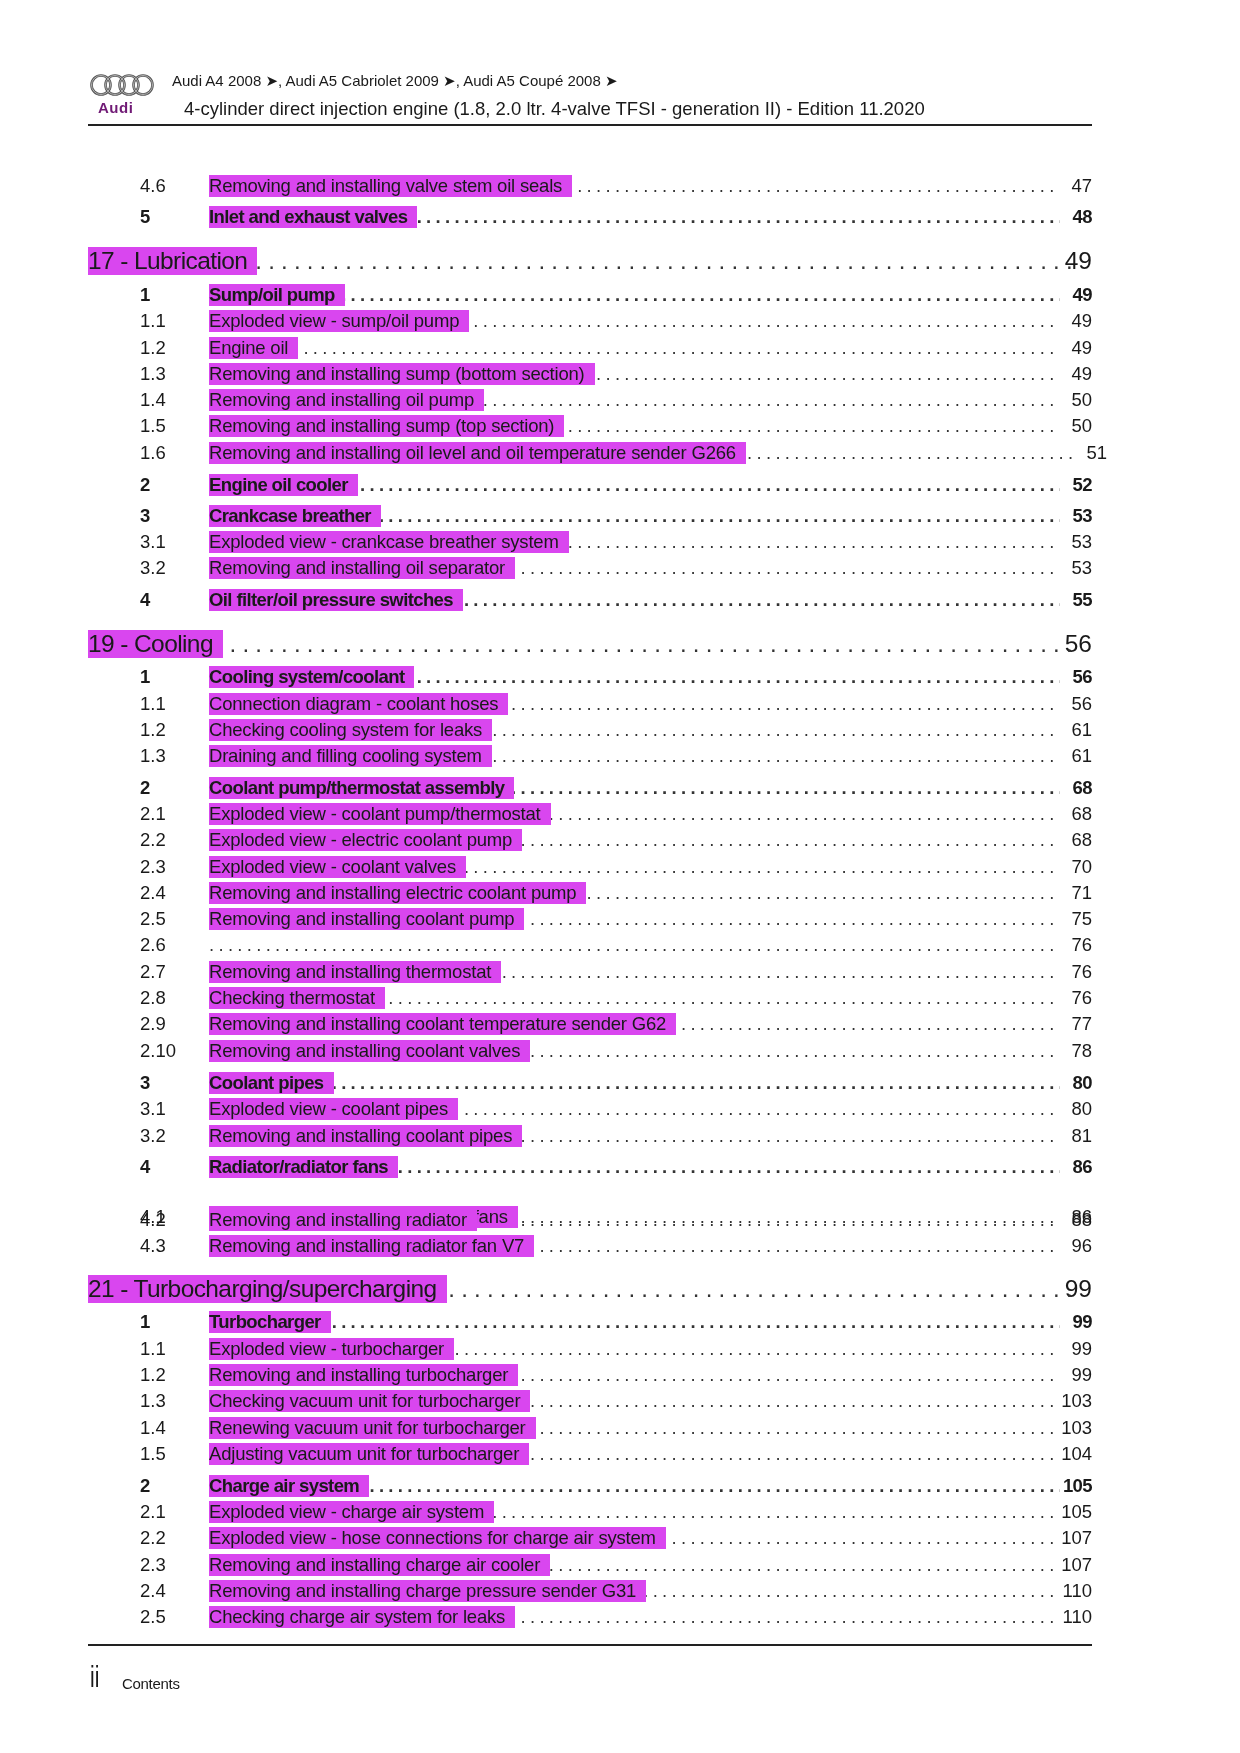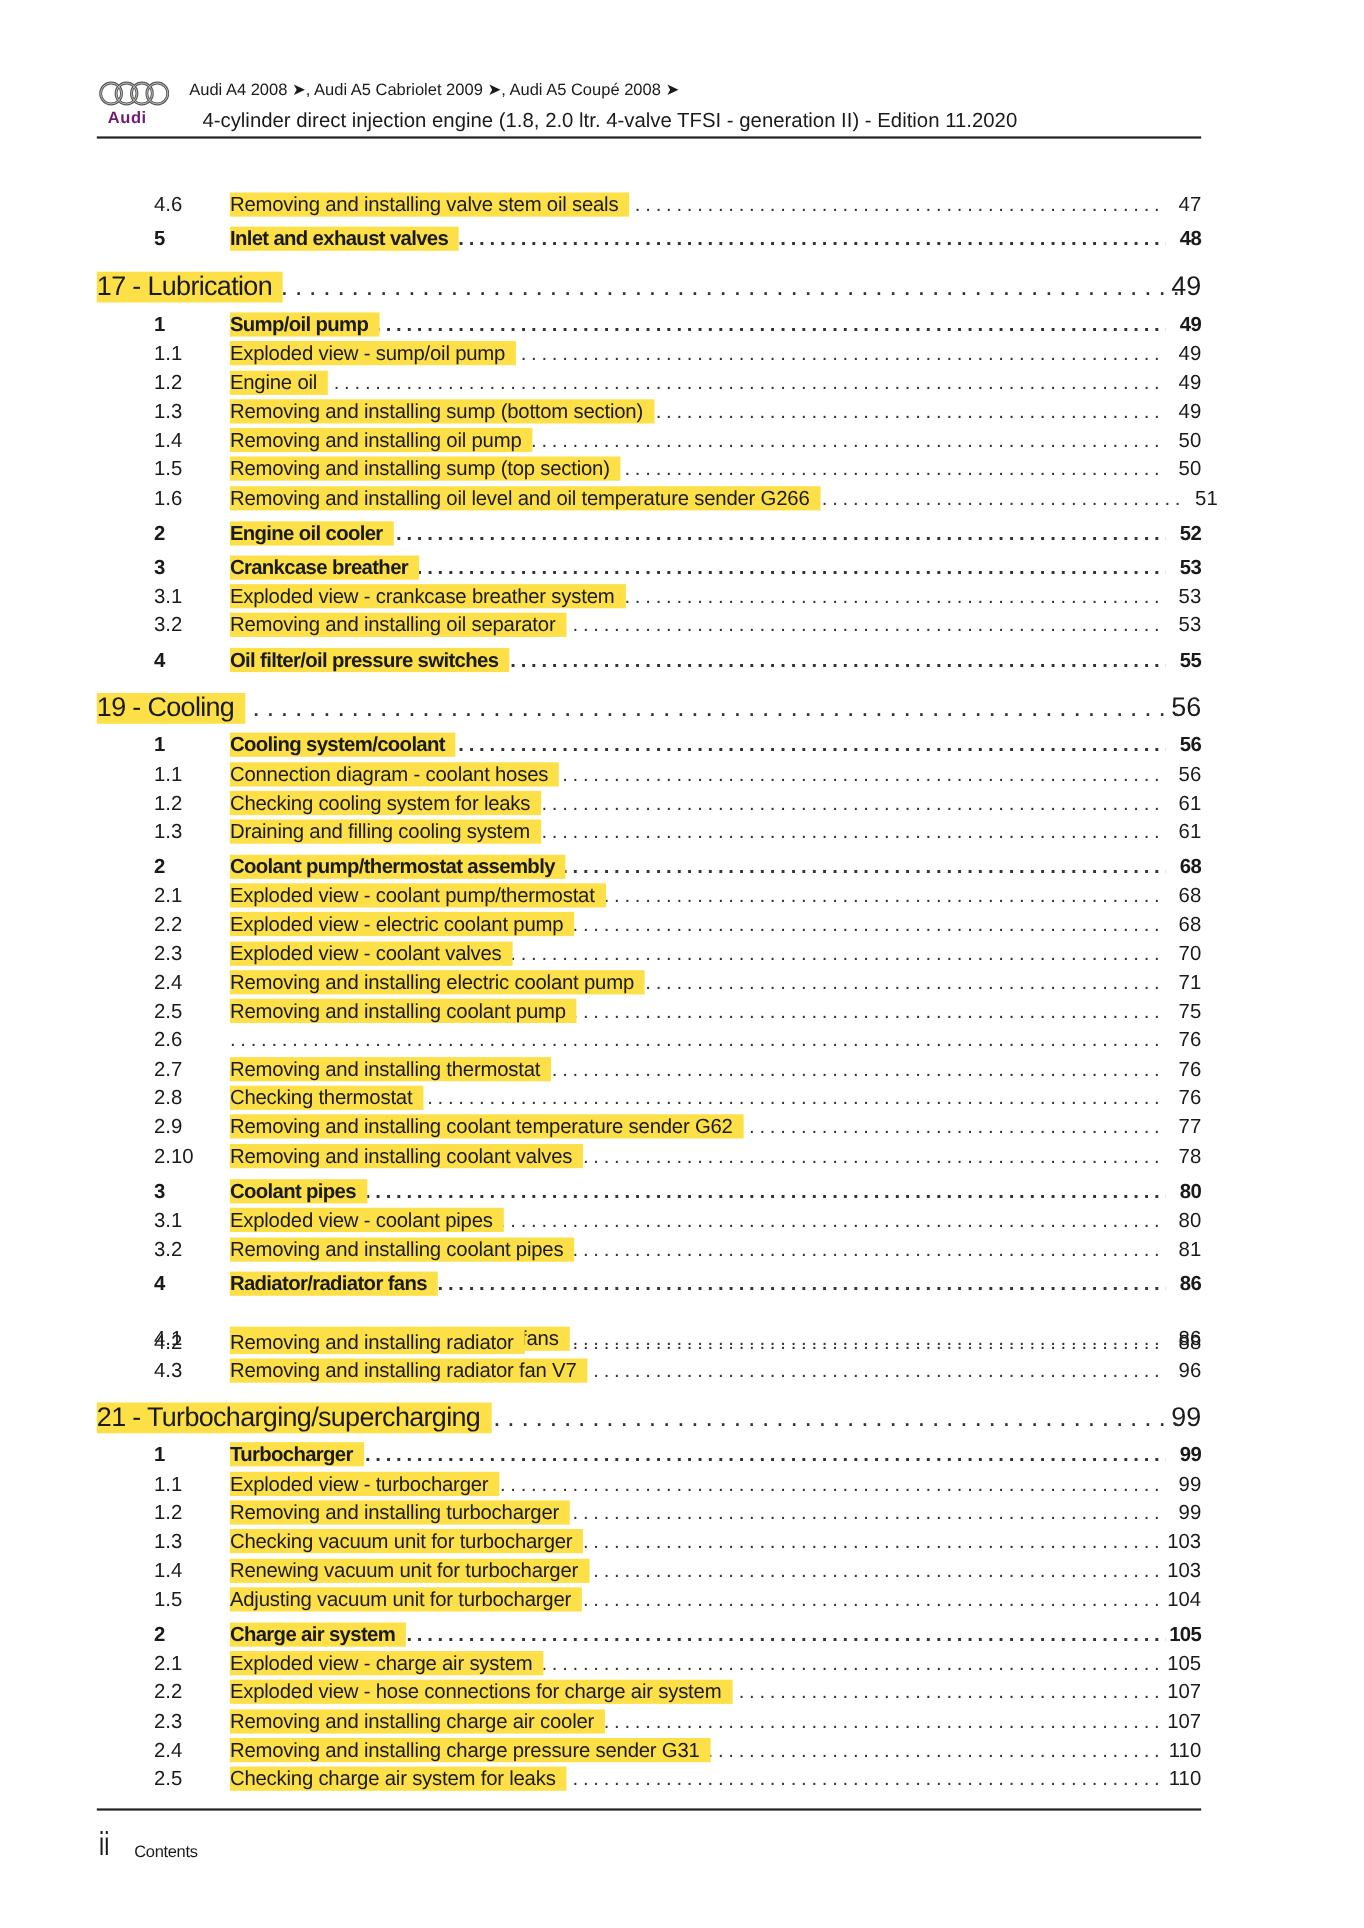--- a/index.html
+++ b/index.html
@@ -10,21 +10,21 @@
   .header { position: absolute; left: 88px; top: 70px; width: 1004px; height: 54px; border-bottom: 2px solid #222; }
   .logo { position: absolute; left: 2px; top: 3px; width: 64px; height: 46px; }
   .logo-rings { position: absolute; left: 0; top: 0; width: 64px; height: 24px; }
   .logo-word { position: absolute; left: 8px; top: 26px; font-weight: bold; font-size: 15px; letter-spacing: 0.5px; color: #701a75; }
   .hdr-line1 { position: absolute; left: 84px; top: 2px; font-size: 15px; white-space: nowrap; }
   .hdr-line2 { position: absolute; left: 84px; top: 28px; font-size: 18.5px; white-space: nowrap; margin-left: 12px; }
 
   .toc { position: absolute; left: 0; top: 0; width: 1240px; }
   .row { position: absolute; left: 0; width: 1240px; height: 24px; }
   .num { position: absolute; left: 140px; font-size: 18.5px; top: 0; }
-  .title { position: absolute; left: 209px; font-size: 18.5px; top: 0; white-space: nowrap; background: #fde047; padding-right: 10px; z-index: 2; }
+  .title { position: absolute; left: 209px; font-size: 18.5px; top: 0; white-space: nowrap; background: #d946ef; padding-right: 10px; z-index: 2; }
   .dots { position: absolute; left: 209px; right: 180px; top: 0; overflow: hidden; white-space: nowrap; font-size: 18.5px; letter-spacing: 4.3px; color: #333; z-index: 1; }
   .page { position: absolute; right: 148px; top: 0; font-size: 18.5px; text-align: left; }
   .row.l1 .num, .row.l1 .title, .row.l1 .page { font-weight: bold; letter-spacing: -0.6px; }
   .row.l1 .dots { font-weight: bold; }
   .row.l2 .title { letter-spacing: -0.2px; }
   .row.ch { height: 30px; }
   .row.ch .title { left: 88px; font-size: 24.5px; letter-spacing: -0.6px; }
   .row.ch .dots { left: 88px; right: 168px; font-size: 24px; letter-spacing: 6.2px; }
   .row.ch .page { font-size: 24.5px; right: 148px; }
 

